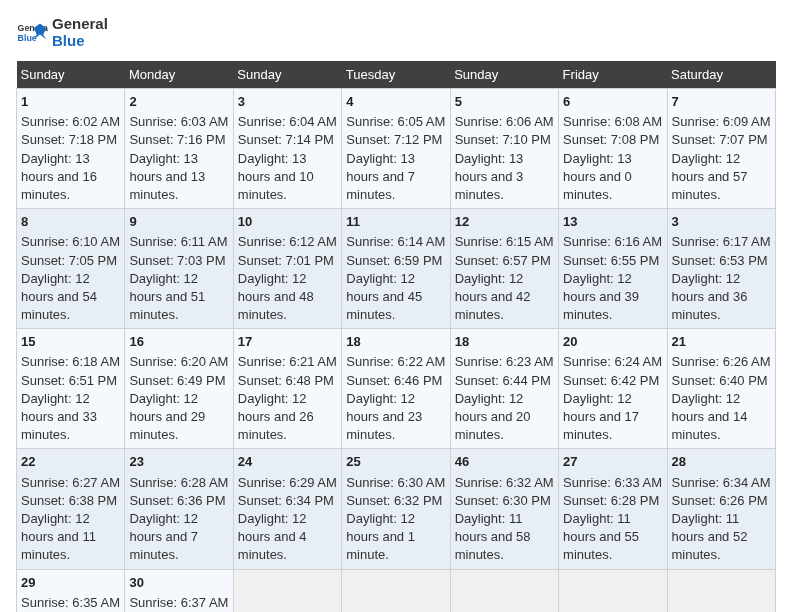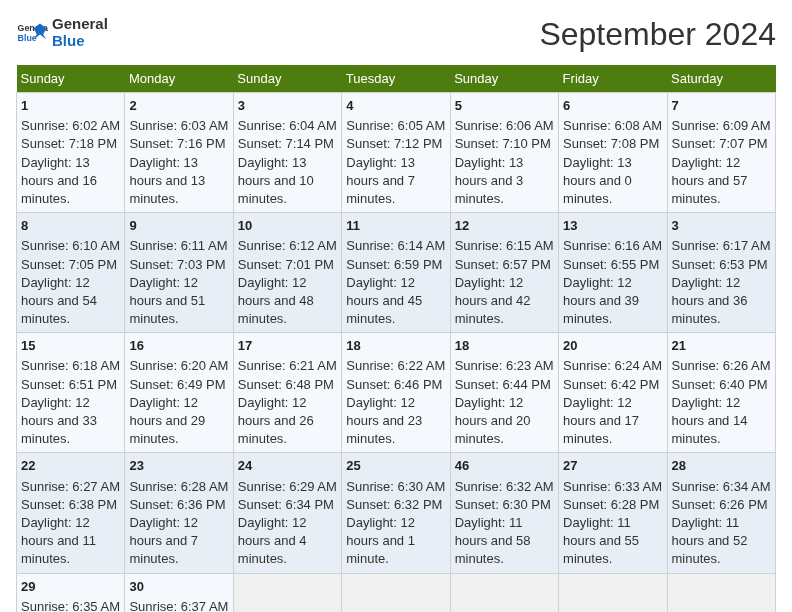--- a/index.html
+++ b/index.html
@@ -36,21 +36,21 @@
     .location {
       font-size: 14px;
       color: #555;
     }
     table {
       width: 100%;
       border-collapse: collapse;
       font-size: 10.5px;
     }
     thead tr th {
-      background-color: #4d7c0f;
+      background-color: #404040;
       color: #fff;
       padding: 6px 4px;
       text-align: left;
       font-size: 13px;
       font-weight: normal;
     }
     tbody tr td {
       vertical-align: top;
       padding: 4px 4px;
       border: 1px solid #d0d0d0;
@@ -89,21 +89,20 @@
       <text x="2" y="18" font-size="11" font-weight="bold" fill="#333" font-family="Arial">General</text>
       <text x="2" y="30" font-size="11" font-weight="bold" fill="#1a6bbf" font-family="Arial">Blue</text>
       <polygon points="30,8 38,14 34,22 38,28 30,22 22,28 26,22 22,14" fill="#1a6bbf"></polygon>
     </svg>
     <div style="display:flex;flex-direction:column;line-height:1.1;">
       <span style="font-size:15px;font-weight:bold;color:#333;">General</span>
       <span style="font-size:15px;font-weight:bold;color:#1a6bbf;">Blue</span>
     </div>
   </div>
   <div class="title-block">
-    <div class="month-title">September 2024</div>
   </div>
 </div>
 
 <table>
   <thead>
     <tr>
       <th>Sunday</th>
       <th>Monday</th>
       <th>Sunday</th>
       <th>Tuesday</th>

